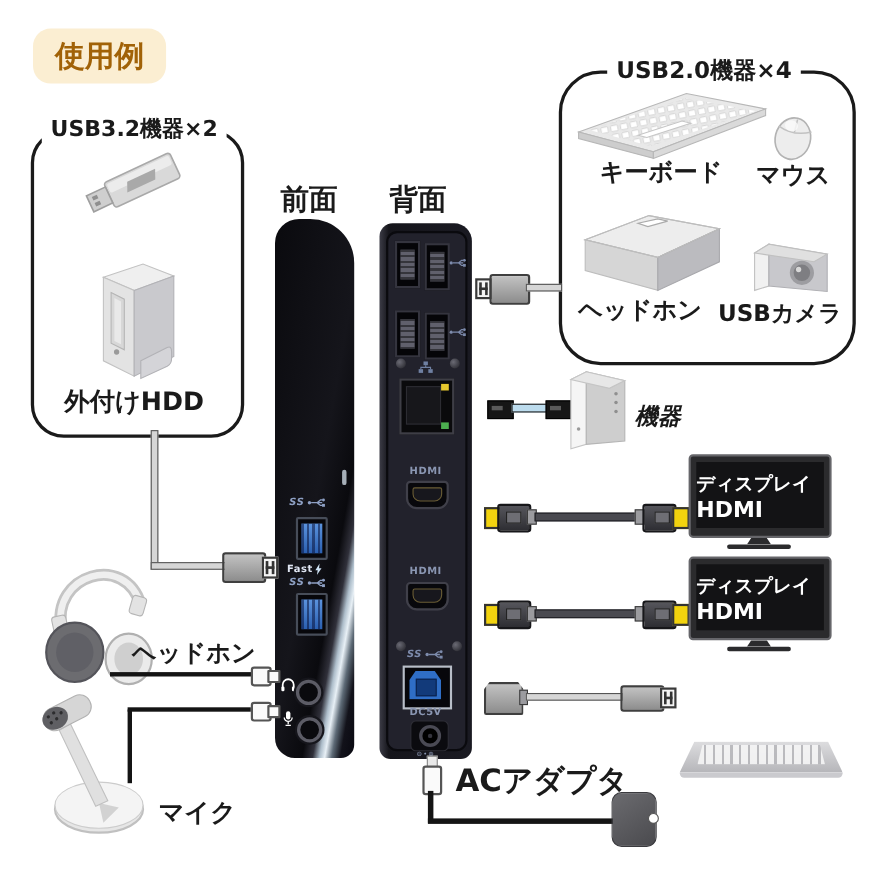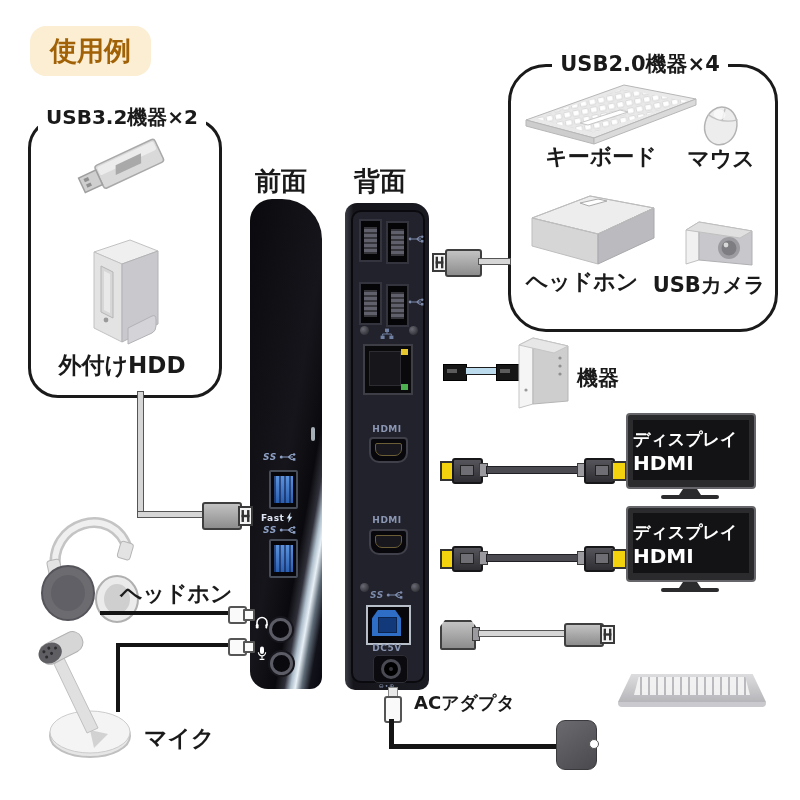--- a/index.html
+++ b/index.html
@@ -296,21 +296,21 @@
     </div>
   <svg class="abs" style="left:514px;top:334px;" width="60" height="76" viewBox="0 0 60 76">
     <polygon points="5,11 19,4 19,70 5,74" fill="#f5f5f5" stroke="#c5c5c5"></polygon>
     <polygon points="19,4 54,12 54,67 19,70" fill="#cecece" stroke="#b5b5b5"></polygon>
     <polygon points="5,11 19,4 54,12 40,19" fill="#e7e7e7" stroke="#c5c5c5"></polygon>
     <circle cx="46" cy="24" r="1.6" fill="#8f8f8f"></circle>
     <circle cx="46" cy="32" r="1.6" fill="#8f8f8f"></circle>
     <circle cx="46" cy="40" r="1.6" fill="#8f8f8f"></circle>
     <circle cx="12" cy="56" r="1.6" fill="#9a9a9a"></circle>
   </svg>
-  <div class="abs jp" style="left:577px;top:364px;font-size:21px;">機器</div>
+  <div class="abs jp" style="left:577px;top:364px;font-size:21px;font-style:italic;">機器</div>
 
   <div class="abs hdmi-yellow" style="left:440px;top:461px;width:12px;height:16px;"></div>
   <div class="abs hdmi-head" style="left:452px;top:458px;width:27px;height:22px;">
       <div class="abs" style="left:6px;top:5px;width:12px;height:9px;background:#6e6e74;border:1px solid #222;"></div>
     </div>
   <div class="abs collar" style="left:479px;top:463px;width:7px;height:12px;"></div>
   <div class="abs cable-dark" style="left:486px;top:466px;width:91px;height:6px;"></div>
   <div class="abs collar" style="left:577px;top:463px;width:7px;height:12px;"></div>
   <div class="abs hdmi-head" style="left:584px;top:458px;width:27px;height:22px;">
       <div class="abs" style="left:9px;top:5px;width:12px;height:9px;background:#6e6e74;border:1px solid #222;"></div>
@@ -365,21 +365,21 @@
     <div class="abs" style="left:0;top:76px;width:148px;height:28px;background:linear-gradient(#dddddf,#b6b6ba);clip-path:polygon(9% 0,91% 0,100% 100%,0 100%);">
       <div class="abs" style="left:16px;top:3px;width:116px;height:18px;background-image:repeating-linear-gradient(90deg,#f6f6f6 0 6px,#b9b9bc 6px 8px),repeating-linear-gradient(0deg,#f6f6f6 0 4px,#b9b9bc 4px 6px);opacity:.9;clip-path:polygon(4% 0,96% 0,100% 100%,0 100%);"></div>
     </div>
     <div class="abs" style="left:0;top:104px;width:148px;height:5px;background:#cacace;border-radius:0 0 4px 4px;"></div>
   </div>
 
   <div class="abs" style="left:388px;top:687px;width:8px;height:10px;background:#e9e9e9;border:1px solid #888;"></div>
   <div class="abs plug-white" style="left:384px;top:696px;width:14px;height:23px;"></div>
   <div class="abs cable-black" style="left:389px;top:719px;width:5px;height:29px;"></div>
   <div class="abs cable-black" style="left:389px;top:744px;width:170px;height:5px;"></div>
-  <div class="abs jp" style="left:414px;top:691px;font-size:18px;">ACアダプタ</div>
+  <div class="abs jp" style="left:414px;top:691px;font-size:28px;">ACアダプタ</div>
   <div class="abs" style="left:556px;top:720px;width:39px;height:48px;background:linear-gradient(145deg,#6b6b6f,#4a4a4e);border:1px solid #3a3a3e;border-radius:9px;">
     <div class="abs" style="right:-3px;top:18px;width:8px;height:8px;border-radius:50%;background:#fff;border:1.5px solid #555;"></div>
   </div>
 
   <div class="abs cable-gray" style="left:137px;top:391px;width:5px;height:125px;"></div>
   <div class="abs cable-gray" style="left:137px;top:511px;width:68px;height:5px;"></div>
   <div class="abs plug-gray" style="left:202px;top:502px;width:36px;height:24px;"></div>
   <div class="abs plug-tip" style="left:238px;top:506px;width:11px;height:16px;">
     <svg width="11" height="16">
         <use href="#sym-usbtip"></use>

